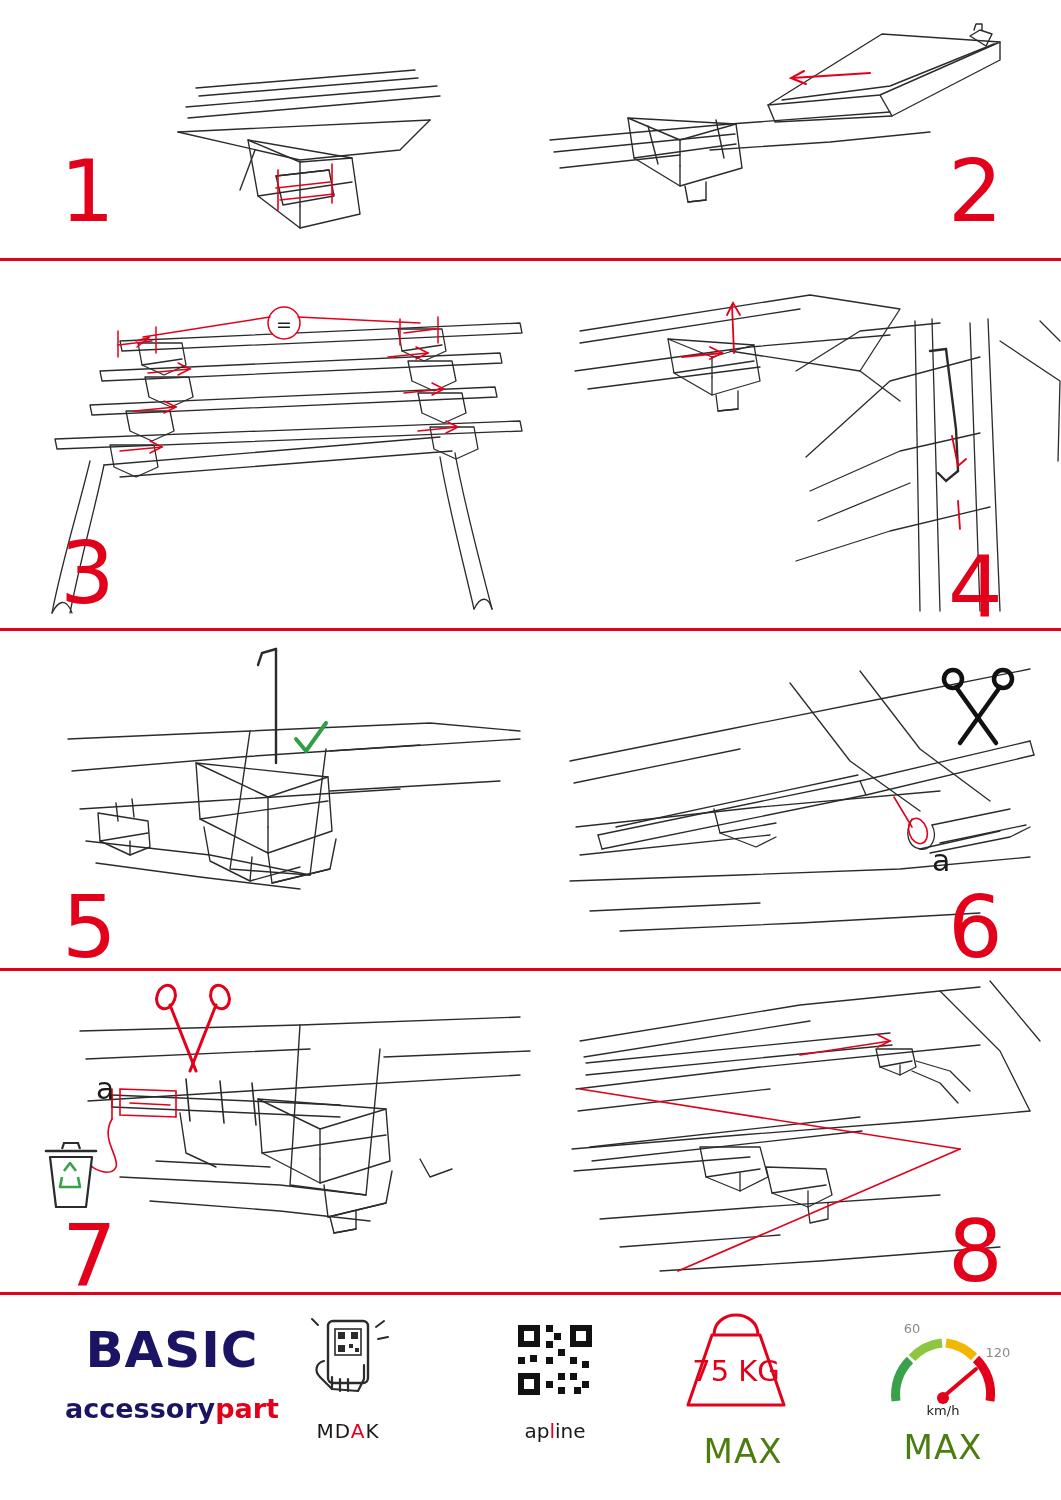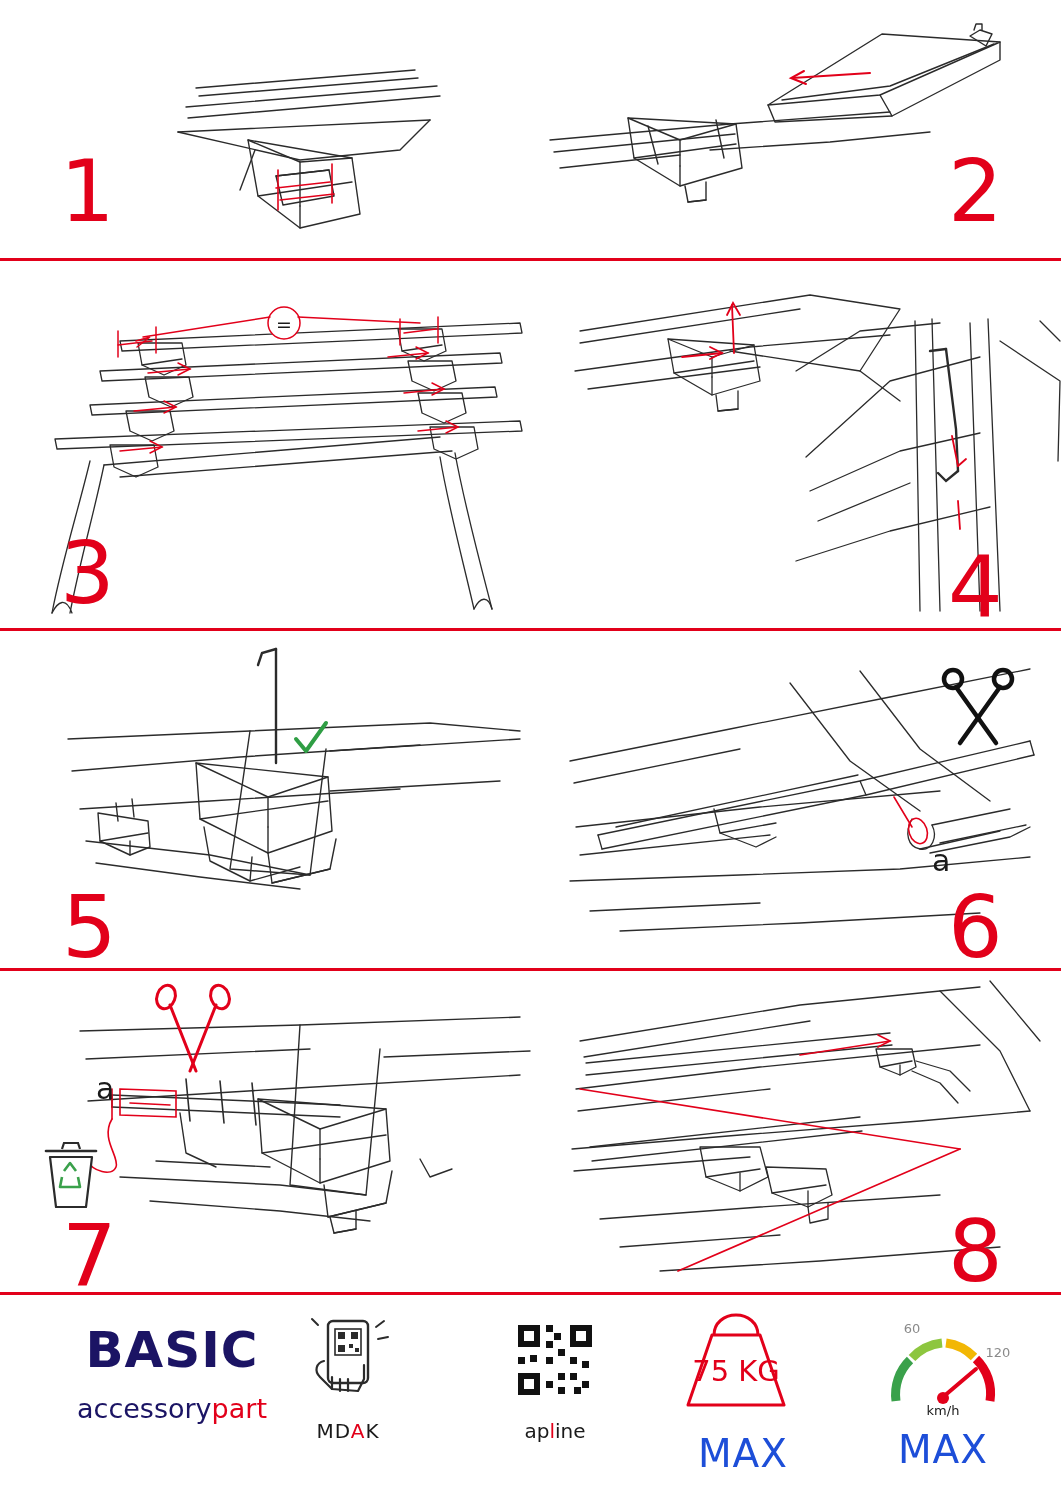--- a/index.html
+++ b/index.html
@@ -68,21 +68,21 @@
     font-family: "DejaVu Sans", sans-serif;
     font-weight: 700;
     font-size: 50px;
     letter-spacing: 1px;
     color: #1b1464;
     line-height: 1;
   }
   .brand-accessory {
     margin-top: 20px;
     font-family: "DejaVu Sans", sans-serif;
-    font-weight: 400;
+    font-weight: 700;
     font-size: 27px;
     color: #1b1464;
     line-height: 1;
     white-space: nowrap;
   }
   .brand-accessory .red { color: #e2001a; }
 
   .logo-item {
     position: absolute;
     text-align: center;
@@ -95,22 +95,22 @@
     white-space: nowrap;
   }
   .cap-mdak { color: #1a1a1a; font-weight: 400; letter-spacing: 1px;}
   .cap-mdak .red { color: #e2001a; }
   .cap-ipqi { color: #e2001a; font-weight: 400; }
   .cap-apline { color: #1a1a1a; text-align: center; }
   .cap-apline .red { color: #e2001a; }
 
   .max-caption {
     font-family: "DejaVu Sans", sans-serif;
-    font-size: 39px;
-    color: #1d4ed8;
+    font-size: 34px;
+    color: #4d7c0f;
     text-align: center;
     letter-spacing: 1px;
   }
   .kg-text {
     font-family: "DejaVu Sans", sans-serif;
     font-size: 29px;
     fill: #e2001a;
     font-weight: 400;
   }
   .label-a {

